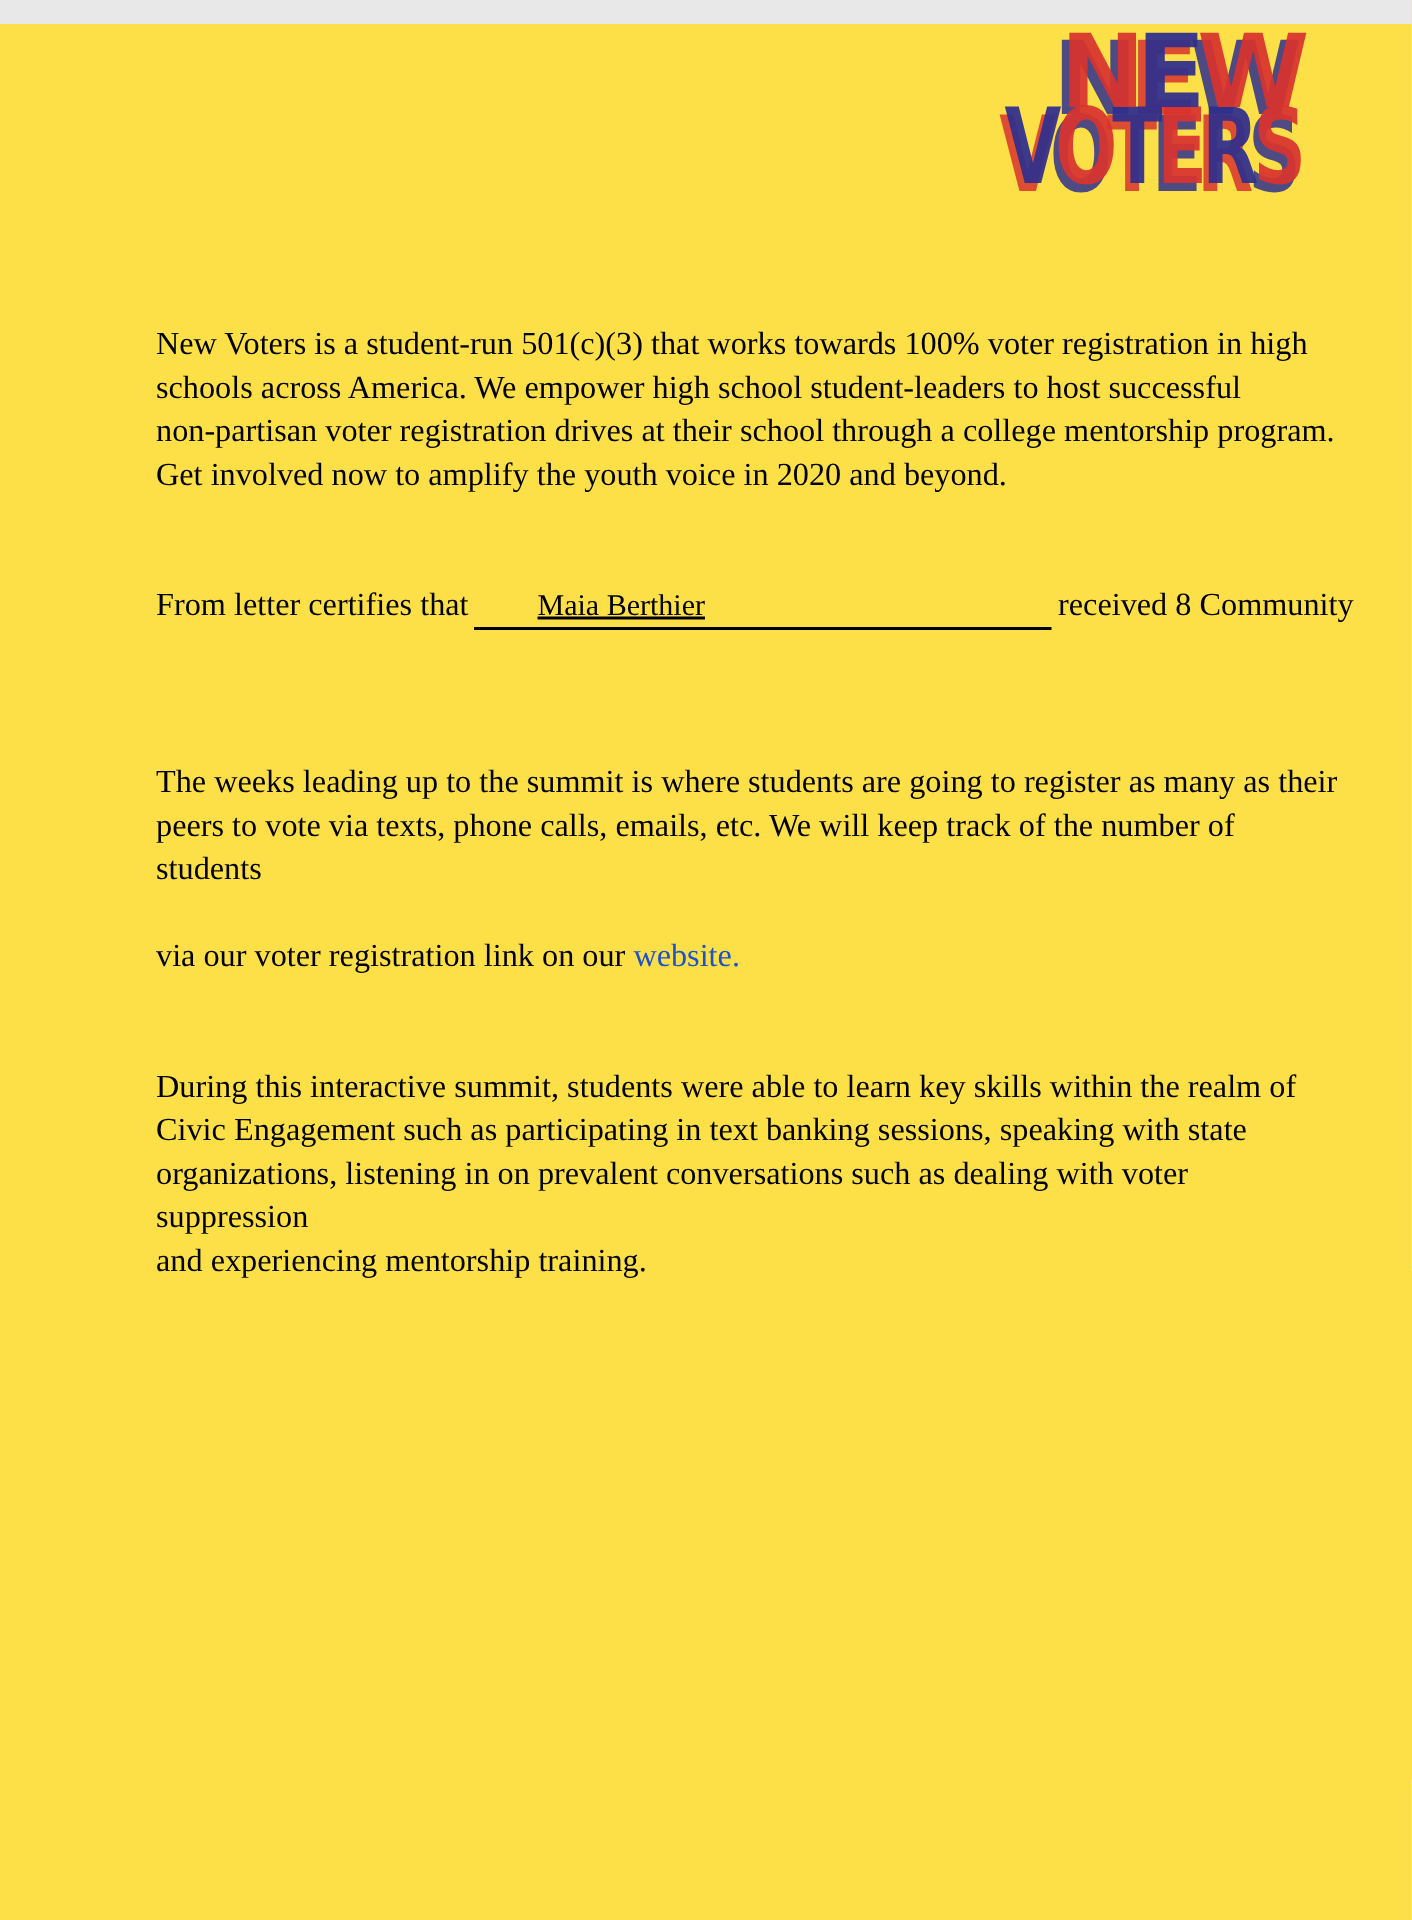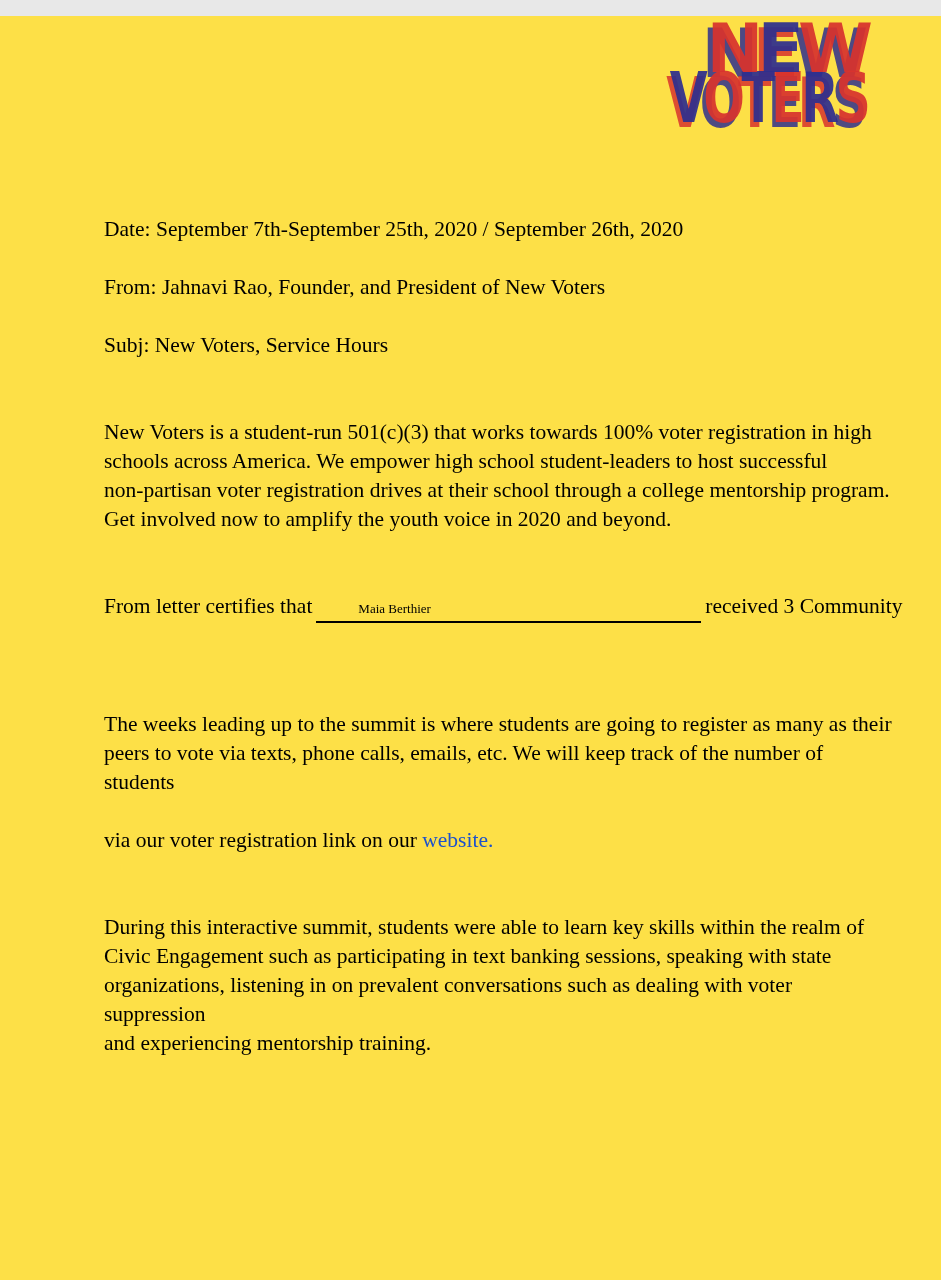--- a/index.html
+++ b/index.html
@@ -38,22 +38,23 @@
   .blank {
     display:inline-block;
     width:385px;
     border-bottom:2px solid #000;
     text-align:left;
     margin:0 4px;
   }
   .blank .student-name {
     display:inline-block;
     padding-left:42px;
-    font-size:13px;
+    font-size:20px;
     line-height:20px;
+    text-decoration:underline;
   }
   .weblink { cursor:pointer; }
 </style>
 </head>
 <body>
 
 <div class="page">
 
   <div class="logo">
       <div class="logo-word logo-word1">
@@ -61,33 +62,28 @@
         <span class="logo-layer front"><span style="color: rgb(216, 51, 46);">N</span><span style="color: rgb(47, 47, 142);">E</span><span style="color: rgb(216, 51, 46);">W</span></span>
       </div>
       <div class="logo-word logo-word2">
         <span class="logo-layer back"><span style="color: rgb(216, 51, 46);">V</span><span style="color: rgb(47, 47, 142);">O</span><span style="color: rgb(216, 51, 46);">T</span><span style="color: rgb(47, 47, 142);">E</span><span style="color: rgb(216, 51, 46);">R</span><span style="color: rgb(47, 47, 142);">S</span></span>
         <span class="logo-layer front"><span style="color: rgb(47, 47, 142);">V</span><span style="color: rgb(216, 51, 46);">O</span><span style="color: rgb(47, 47, 142);">T</span><span style="color: rgb(216, 51, 46);">E</span><span style="color: rgb(47, 47, 142);">R</span><span style="color: rgb(216, 51, 46);">S</span></span>
       </div>
     </div>
 
   <div class="content">
 
-    <div class="para first">
-      <div>Date: September 7th-September 25th, 2020 / September 26th, 2020</div>
-      <div>From: Jahnavi Rao, Founder, and President of New Voters</div>
-      <div>Subj: New Voters, Service Hours</div>
-    </div>
 
     <div class="para italic">New Voters is a student-run 501(c)(3) that works towards 100% voter registration in high
 schools across America. We empower high school student-leaders to host successful
 non-partisan voter registration drives at their school through a college mentorship program.
 Get involved now to amplify the youth voice in 2020 and beyond.</div>
 
     <div class="para">
-      <div class="inline-line"><span>From letter certifies that</span><span class="blank"><span class="student-name">Maia Berthier</span></span><span>received 3 Community</span></div>
+      <div class="inline-line"><span>From letter certifies that</span><span class="blank"><span class="student-name">Maia Berthier</span></span><span>received 8 Community</span></div>
     </div>
 
     <div class="para">
       <div style="white-space:pre-line;">The weeks leading up to the summit is where students are going to register as many as their
 peers to vote via texts, phone calls, emails, etc. We will keep track of the number of students</div>
       <div><span>via our voter registration link on our</span> <a class="weblink" style="color: rgb(29, 82, 203);">website.</a></div>
     </div>
 
     <div class="para">During this interactive summit, students were able to learn key skills within the realm of
 Civic Engagement such as participating in text banking sessions, speaking with state

